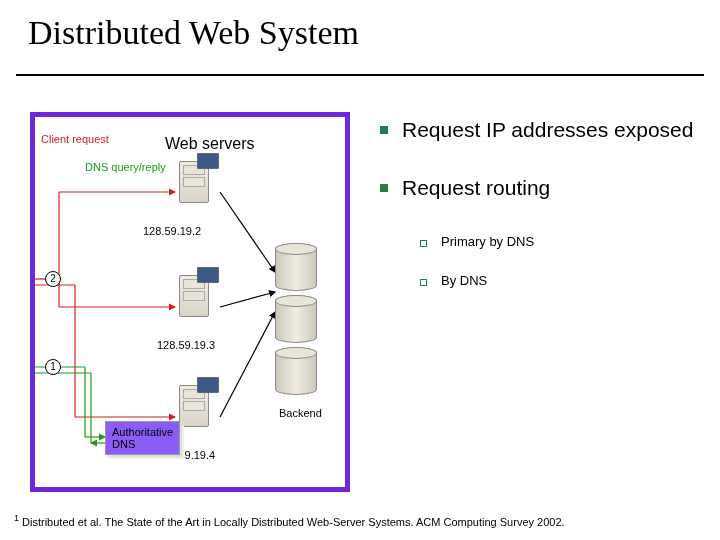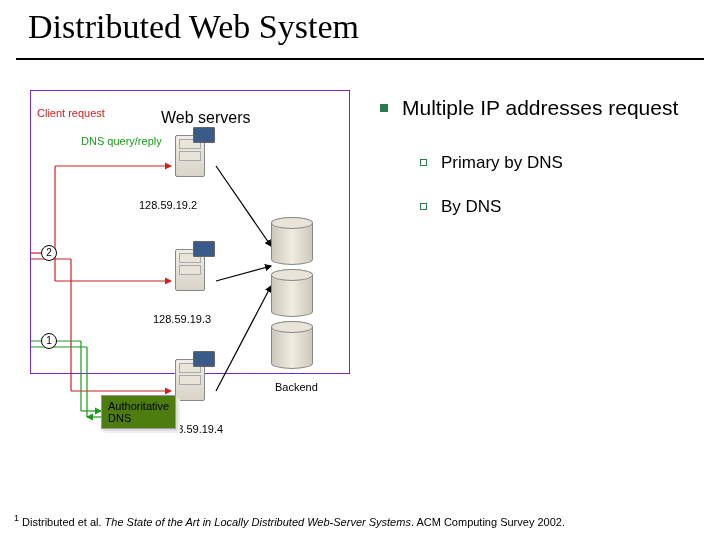--- a/index.html
+++ b/index.html
@@ -6,38 +6,38 @@
   body {
     width: 720px;
     height: 540px;
     font-family: Arial, Helvetica, sans-serif;
     background: #fff;
     position: relative;
     overflow: hidden;
   }
   .title-bar {
     border-bottom: 2px solid #000;
-    padding: 8px 0 12px 12px;
-    margin: 0 16px;
+    padding: 8px 0 22px 12px;
+    margin: 6px 16px;
   }
   .title {
     font-family: "Times New Roman", serif;
     font-size: 34px;
     font-weight: normal;
     color: #000;
   }
   .content {
     display: flex;
     padding: 30px 20px 10px 30px;
   }
   .diagram {
     position: relative;
     width: 320px;
-    height: 284px;
-    border: 1px solid #6d28d9;
+    height: 380px;
+    border: 5px solid #6d28d9;
     background: #fff;
     flex-shrink: 0;
   }
   .bullets {
     padding-left: 30px;
     padding-top: 5px;
     flex: 1;
   }
   .b1 {
     display: flex;
@@ -63,32 +63,32 @@
   }
   .b2 .sq {
     width: 7px; height: 7px;
     border: 1px solid #2a7a4a;
     background: #fff;
     margin-top: 6px;
     margin-right: 14px;
     flex-shrink: 0;
   }
   .b2 .txt {
-    font-size: 17px;
+    font-size: 13px;
   }
   .sub-group { margin-bottom: 24px; }
   .footnote {
     position: absolute;
     bottom: 12px;
     left: 14px;
     font-size: 11px;
     color: #000;
   }
   .footnote .sup { font-size: 9px; vertical-align: super; }
-  .footnote .ital { font-style: italic; }
+  .footnote .ital { }
 
   
   .label { position: absolute; font-size: 11px; color: #000; }
   .label.red { color: #d02020; }
   .label.green { color: #1a9a1a; padding-left: 44px; }
   .header-label { position: absolute; font-size: 16px; top: 18px; text-align: right; }
   .ip { position: absolute; font-size: 11px; }
   .circled {
     position: absolute;
     width: 16px; height: 16px;
@@ -147,21 +147,21 @@
     content: "";
     position: absolute;
     top: -1px; left: -1px; right: -1px; height: 10px;
     background: #e8e4d8;
     border: 1px solid #888;
     border-radius: 50%;
   }
   .dns-box {
     position: absolute;
     border: 1px solid #999;
-    background: #4d7c0f;
+    background: #8b5cf6;
     font-size: 11px;
     padding: 4px 6px;
     box-shadow: 2px 2px 0 #ddd, 4px 4px 0 #eee;
   }
   .diagram svg {
     position: absolute;
     top: 0; left: 0;
     width: 320px; height: 380px;
     pointer-events: none;
   }
@@ -229,42 +229,46 @@
     <div class="server" style="top:158px; left:144px;">
       <div class="body"></div>
         <div class="monitor"></div>
     </div>
     <span class="ip" style="top:222px; left:122px;">128.59.19.3</span>
 
     <div class="server" style="top:268px; left:144px;">
       <div class="body"></div>
         <div class="monitor"></div>
     </div>
-    <span class="ip" style="top:332px; left:134px;">128.59.19.4</span>
+    <span class="ip" style="top:332px; left:122px;">128.59.19.4</span>
 
     <div class="storage" style="top:126px; left:240px;">
       <div class="cyl"></div>
     </div>
     <div class="storage" style="top:178px; left:240px;">
       <div class="cyl"></div>
     </div>
     <div class="storage" style="top:230px; left:240px;">
       <div class="cyl"></div>
     </div>
 
     <div class="dns-box" style="top:304px; left:70px; white-space:pre;">Authoritative
 DNS</div>
   </div>
 
   <div class="bullets">
     <div class="b1">
       <div class="sq"></div>
-      <div class="txt">Multiple IP addresses request</div>
-    </div>
-
+      <div class="txt">Request IP addresses exposed</div>
+    </div>
+
+    <div class="b1">
+      <div class="sq"></div>
+      <div class="txt">Request routing</div>
+    </div>
     <div class="sub-group">
       <div class="b2">
         <div class="sq"></div>
         <div class="txt">Primary by DNS</div>
       </div>
     </div>
 
     <div class="sub-group">
       <div class="b2">
         <div class="sq"></div>

